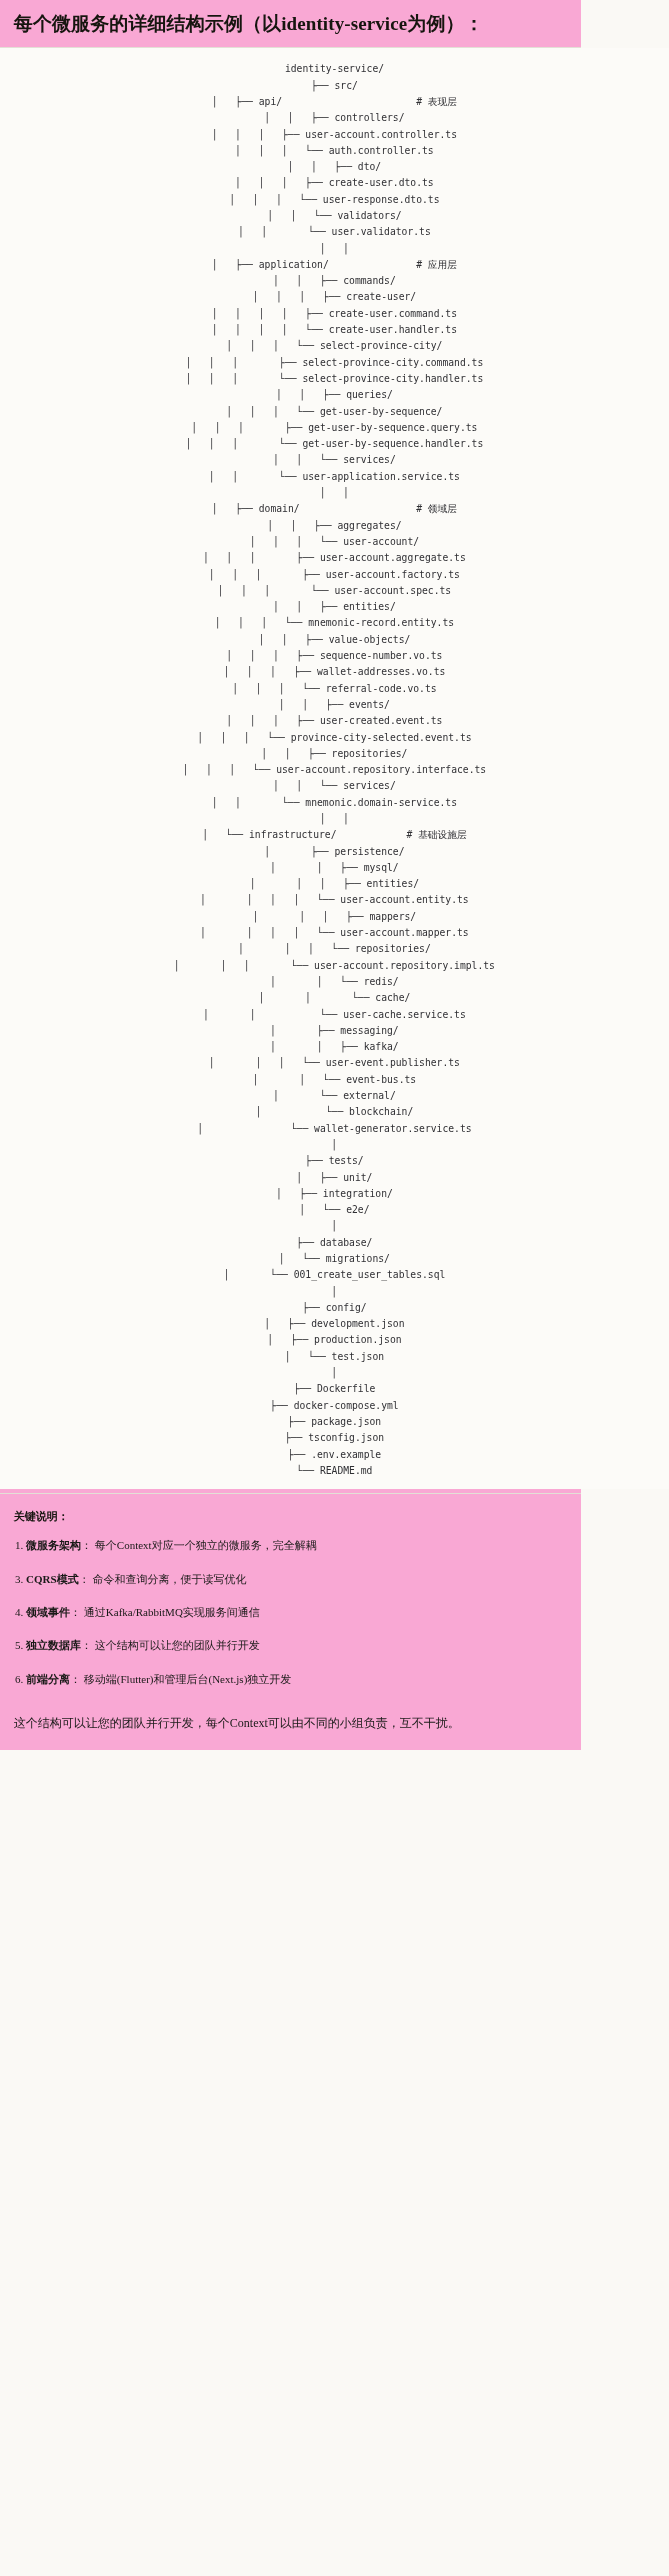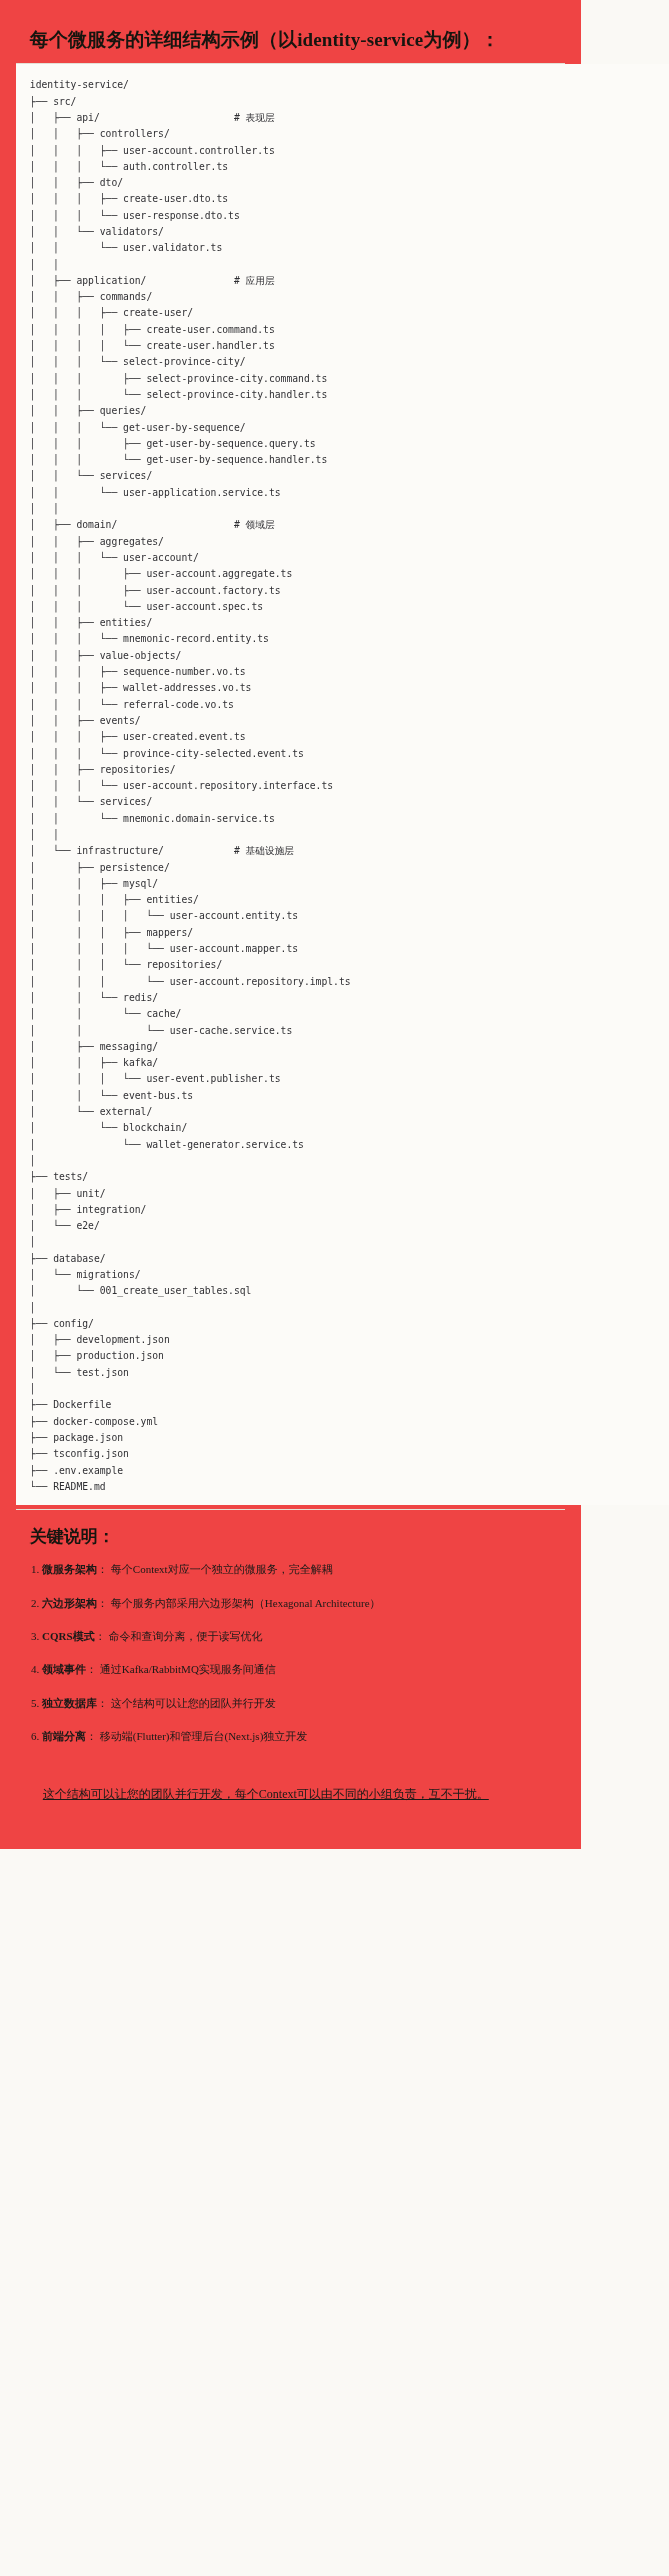--- a/index.html
+++ b/index.html
@@ -9,22 +9,22 @@
   }
   body {
     width: 669px;
     font-family: "Liberation Sans", "DejaVu Sans", sans-serif;
     color: #1a1a18;
     -webkit-font-smoothing: antialiased;
   }
   .page {
     width: 581px;
     box-sizing: border-box;
-    background: #ef4444;
-    padding: 16px;
+    background: #f9a8d4;
+    padding: 0;
   }
 
   
   .doc-title {
     font-family: "Liberation Serif", "DejaVu Serif", serif;
     font-weight: bold;
     font-size: 19px;
     line-height: 1.35;
     color: #16150f;
     padding: 11.3px 13.8px 10px 13.8px;
@@ -36,20 +36,21 @@
     background: #e3e0d6;
     width: 100%;
   }
 
   
   .tree-block {
     background: #fcfbf8;
     padding: 13.8px 13.8px 10px 13.8px;
     box-sizing: border-box;
     width: 669px;
+    text-align: center;
   }
   pre.tree {
     margin: 0;
     font-family: "DejaVu Sans Mono", "Liberation Mono", monospace;
     font-size: 9.7px;
     line-height: 16.3px;
     color: #2f2f33;
     white-space: pre;
     letter-spacing: 0px;
     tab-size: 4;
@@ -60,21 +61,21 @@
     height: 0.6px;
     background: #e3e0d6;
     width: 100%;
     margin-top: 3.8px;
   }
   .notes {
     padding: 15px 13.8px 6.3px 13.8px;
   }
   .notes h2 {
     font-family: Liberation Mono, monospace;
-    font-size: 17px;
+    font-size: 11px;
     font-weight: bold;
     margin: 0 0 13.8px 0;
     color: #16150f;
   }
   ol.note-list {
     margin: 0;
     padding: 0 0 0 1.3px;
     list-style: none;
     counter-reset: noteidx;
   }
@@ -90,22 +91,21 @@
   }
   ol.note-list li b {
     font-weight: bold;
   }
   .closing {
     font-family: "Liberation Serif", "DejaVu Serif", serif;
     font-size: 12px;
     line-height: 1.6;
     color: #1a1a18;
     padding: 3.8px 13.8px 16.3px 13.8px;
-    margin: 13px;
-    text-decoration: underline;
+    margin: 0;
   }
 </style>
 </head>
 <body>
 
 <div class="page">
 
   <h1 class="doc-title">每个微服务的详细结构示例（以identity-service为例）：</h1>
 
   <div class="title-rule"></div>
@@ -206,25 +206,20 @@
   <div class="notes">
     <h2>关键说明：</h2>
 
     <ol class="note-list">
       <li>
         <span class="num">1.</span>
         <b>微服务架构</b><span>：</span>
         <span>每个Context对应一个独立的微服务，完全解耦</span>
       </li>
       <li>
-        <span class="num">2.</span>
-        <b>六边形架构</b><span>：</span>
-        <span>每个服务内部采用六边形架构（Hexagonal Architecture）</span>
-      </li>
-      <li>
         <span class="num">3.</span>
         <b>CQRS模式</b><span>：</span>
         <span>命令和查询分离，便于读写优化</span>
       </li>
       <li>
         <span class="num">4.</span>
         <b>领域事件</b><span>：</span>
         <span>通过Kafka/RabbitMQ实现服务间通信</span>
       </li>
       <li>

